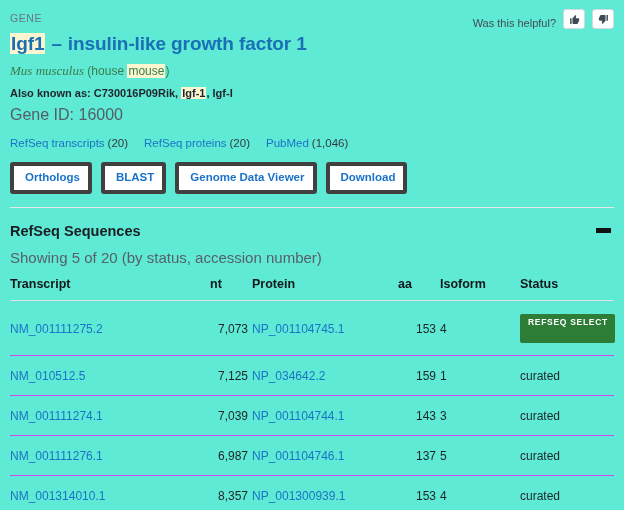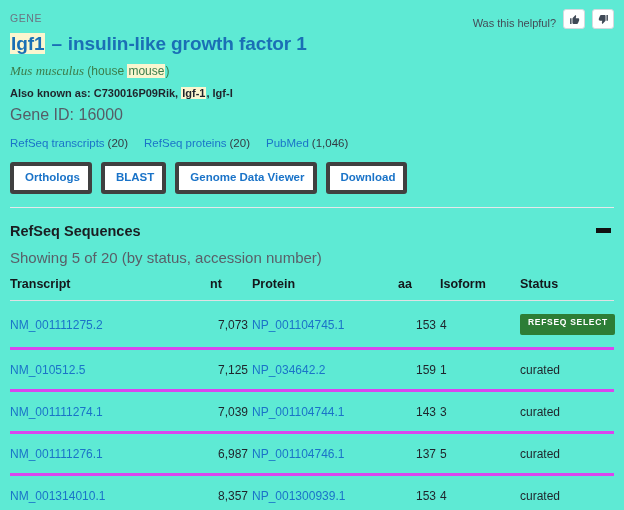--- a/index.html
+++ b/index.html
@@ -191,21 +191,21 @@
     font-weight: bold;
     color: #14171b;
     text-align: left;
     padding: 0 0 9px 0;
     border-bottom: 1px solid #dfe1e4;
   }
   table.seqtable td {
     font-size: 12px;
     color: #1f242b;
     padding: 13px 0 12px 0;
-    border-bottom: 3px solid #d946ef;
+    border-bottom: 1px solid #d946ef;
     vertical-align: middle;
   }
   table.seqtable tr:last-child td { border-bottom: 1px solid #e4e6e8; }
   .col-transcript { width: 200px; }
   .col-nt { width: 42px; }
   .col-protein { width: 146px; }
   .col-aa { width: 42px; }
   .col-isoform { width: 80px; }
   .col-status { width: auto; }
   .num { text-align: right; padding-right: 4px !important; }
@@ -215,21 +215,21 @@
     text-decoration: none;
     cursor: pointer;
   }
   .badge {
     display: inline-block;
     background: #2d7d36;
     color: #ffffff;
     font-size: 8.5px;
     font-weight: bold;
     letter-spacing: 0.7px;
-    padding: 3px 7px 8px 8px;
+    padding: 3px 7px 16px 8px;
     border-radius: 2px;
     text-transform: uppercase;
     white-space: nowrap;
   }
   .status-plain { color: #1f242b; }
 </style>
 </head>
 <body>
 
 <div class="page">

